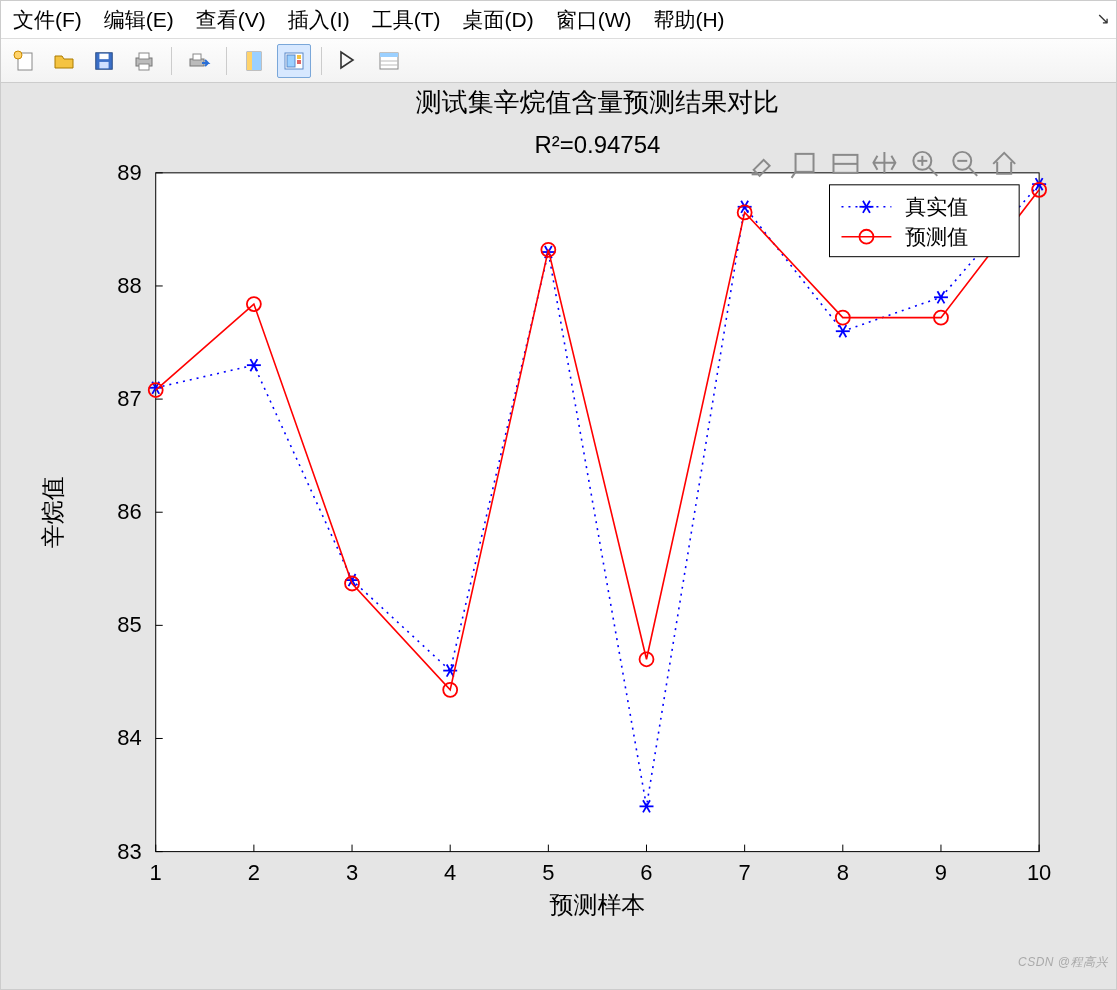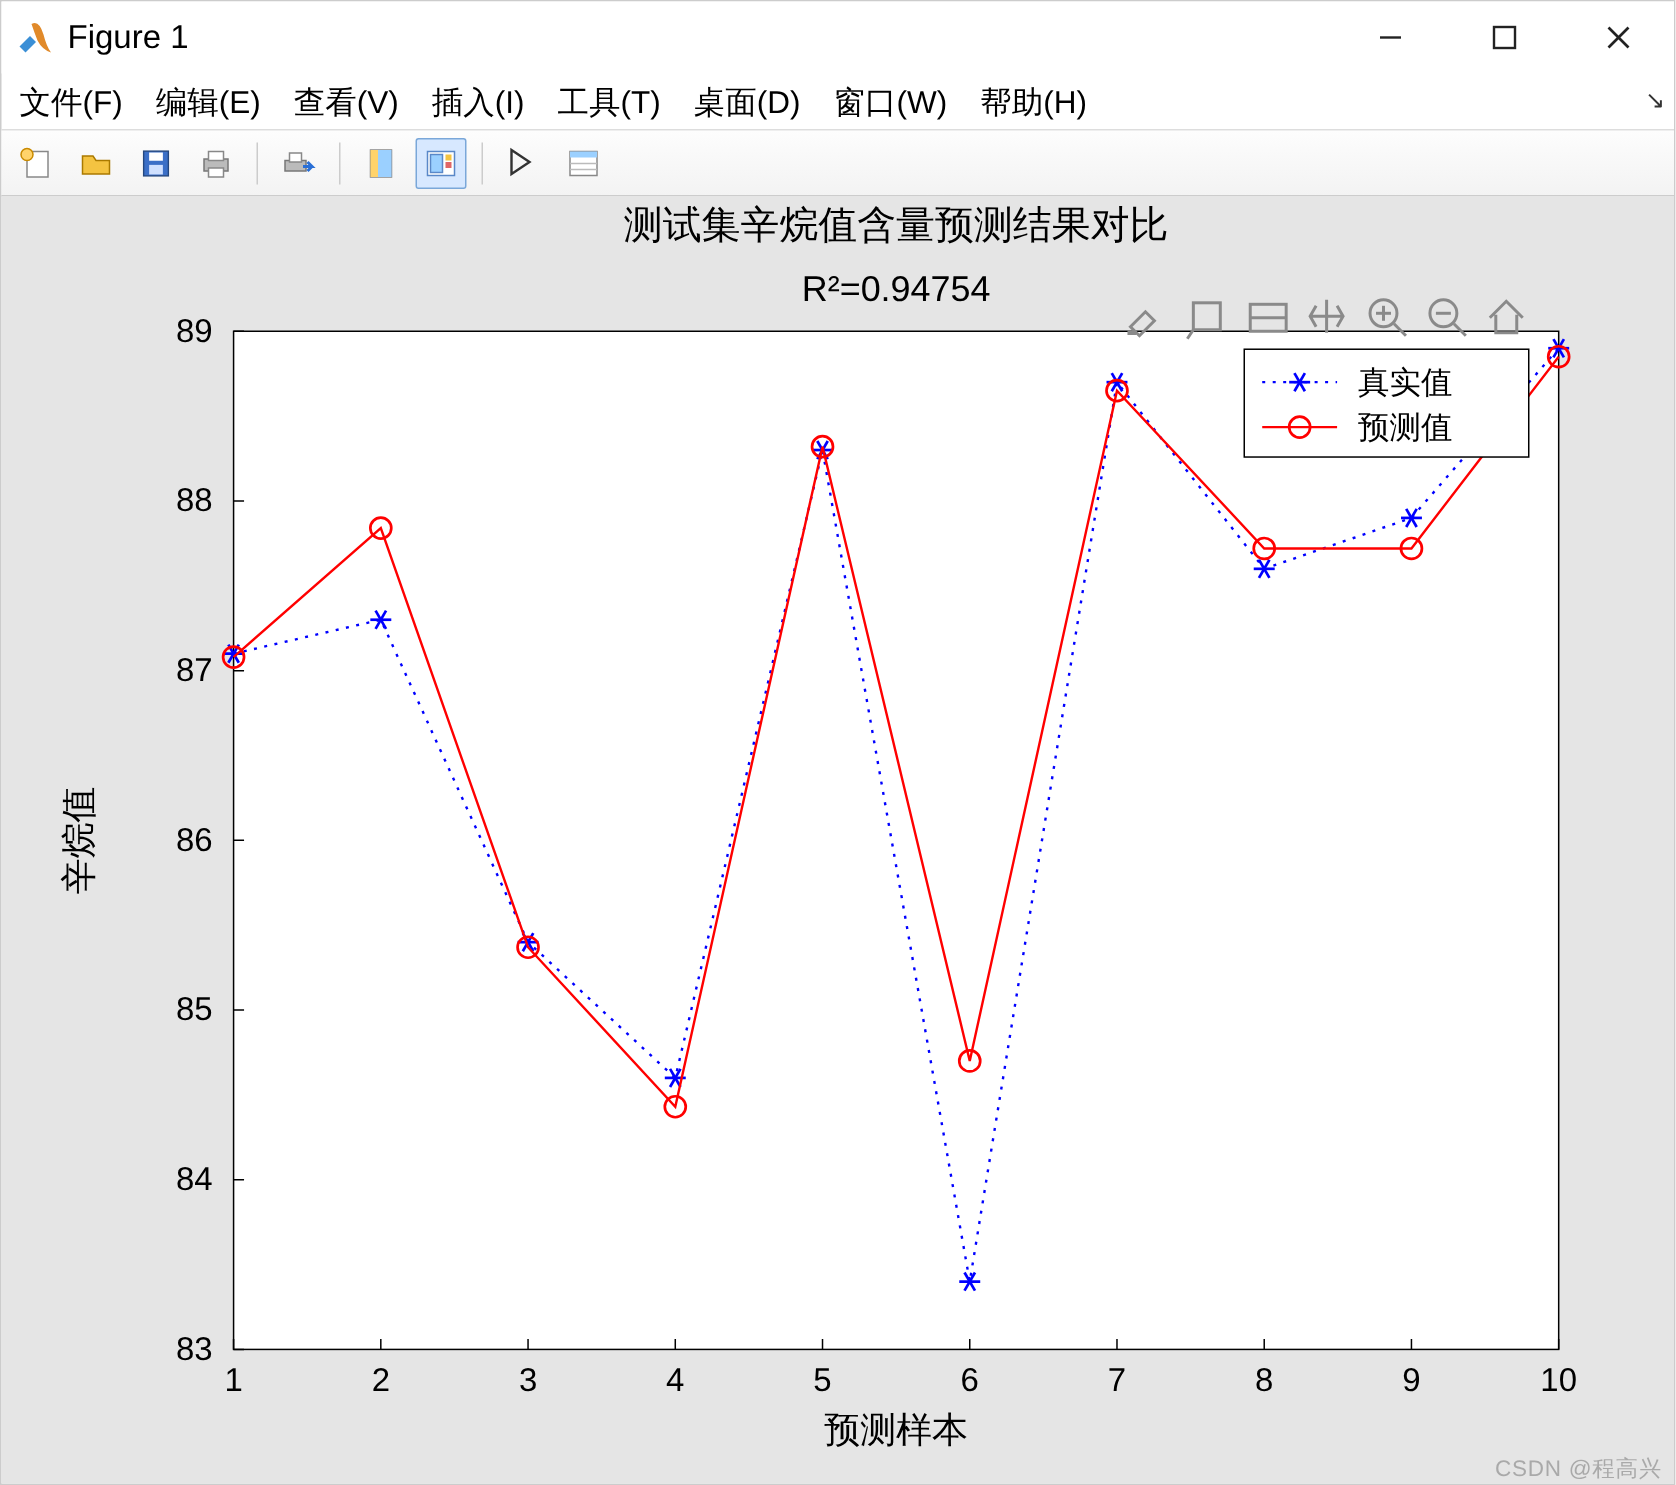--- a/index.html
+++ b/index.html
@@ -86,60 +86,33 @@
     flex: 1 1 auto;
     background: #e5e5e5;
     position: relative;
   }
   .canvas {
     position: absolute;
     left: 0; top: 0; right: 0; bottom: 0;
   }
   .watermark {
     position: absolute;
-    right: 8px; bottom: 0;
-    font-size: 15px;
+    right: 8px; bottom: 18px;
+    font-size: 12px;
     color: rgba(120,120,120,0.55);
     letter-spacing: 0.5px;
+    font-style: italic;
   }
   text { font-family: "Microsoft YaHei", Arial, sans-serif; }
 </style>
 </head>
 <body>
 
 <div class="window">
 
-  <div class="titlebar">
-    <span class="app-icon">
-      <svg viewBox="0 0 24 24" width="24" height="24">
-        <polygon points="2,18 9,11 13,15 6,22" fill="#3b8fd6"></polygon>
-        <path d="M10 3 Q15 0 18 10 Q20 18 23 22 Q17 20 14 14 Q12 9 10 3 Z" fill="#e18a2a"></path>
-      </svg>
-    </span>
-    <span class="titlebar-title">Figure 1</span>
-    <span class="titlebar-spacer"></span>
-    <div class="winbtns">
-      <div class="winbtn">
-        <svg width="18" height="18" viewBox="0 0 18 18">
-            <line x1="2" y1="9" x2="16" y2="9"></line>
-          </svg>
-      </div>
-      <div class="winbtn">
-        <svg width="18" height="18" viewBox="0 0 18 18">
-            <rect x="2" y="2" width="14" height="14"></rect>
-          </svg>
-      </div>
-      <div class="winbtn">
-        <svg width="20" height="20" viewBox="0 0 18 18">
-            <line x1="3" y1="3" x2="15" y2="15"></line>
-            <line x1="15" y1="3" x2="3" y2="15"></line>
-          </svg>
-      </div>
-    </div>
-  </div>
 
   <div class="menubar">
     <span class="menu-item">文件(F)</span>
     <span class="menu-item">编辑(E)</span>
     <span class="menu-item">查看(V)</span>
     <span class="menu-item">插入(I)</span>
     <span class="menu-item">工具(T)</span>
     <span class="menu-item">桌面(D)</span>
     <span class="menu-item">窗口(W)</span>
     <span class="menu-item">帮助(H)</span>

